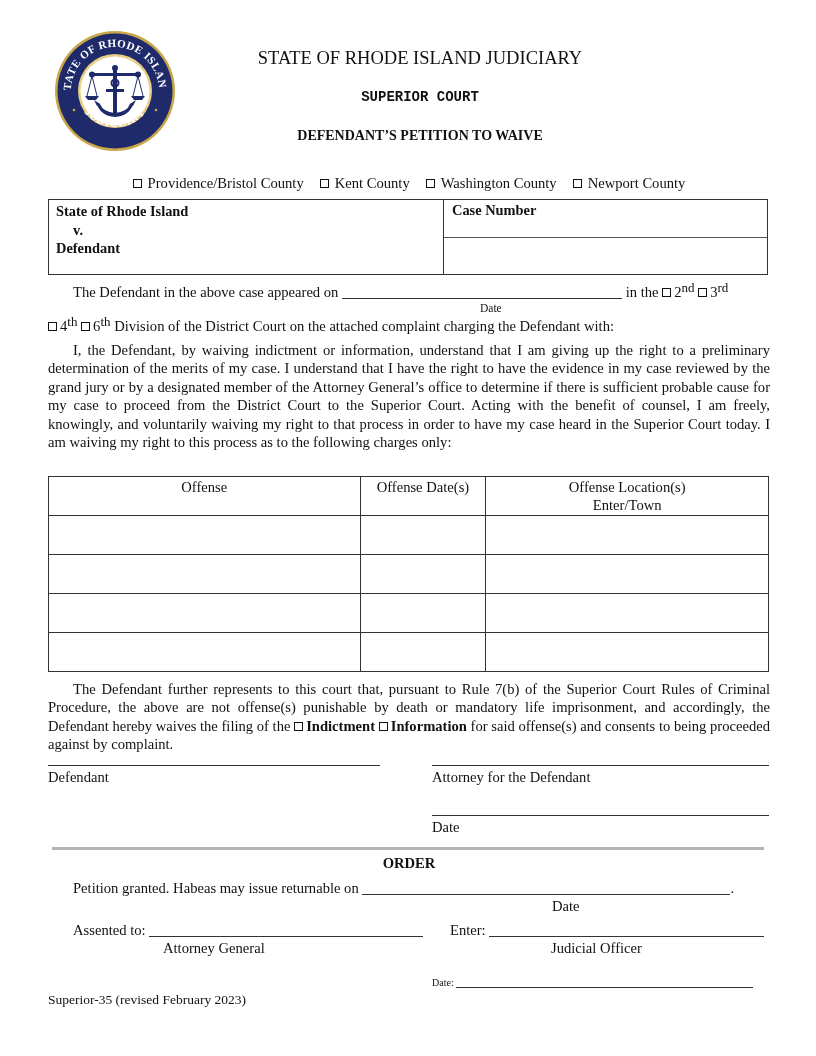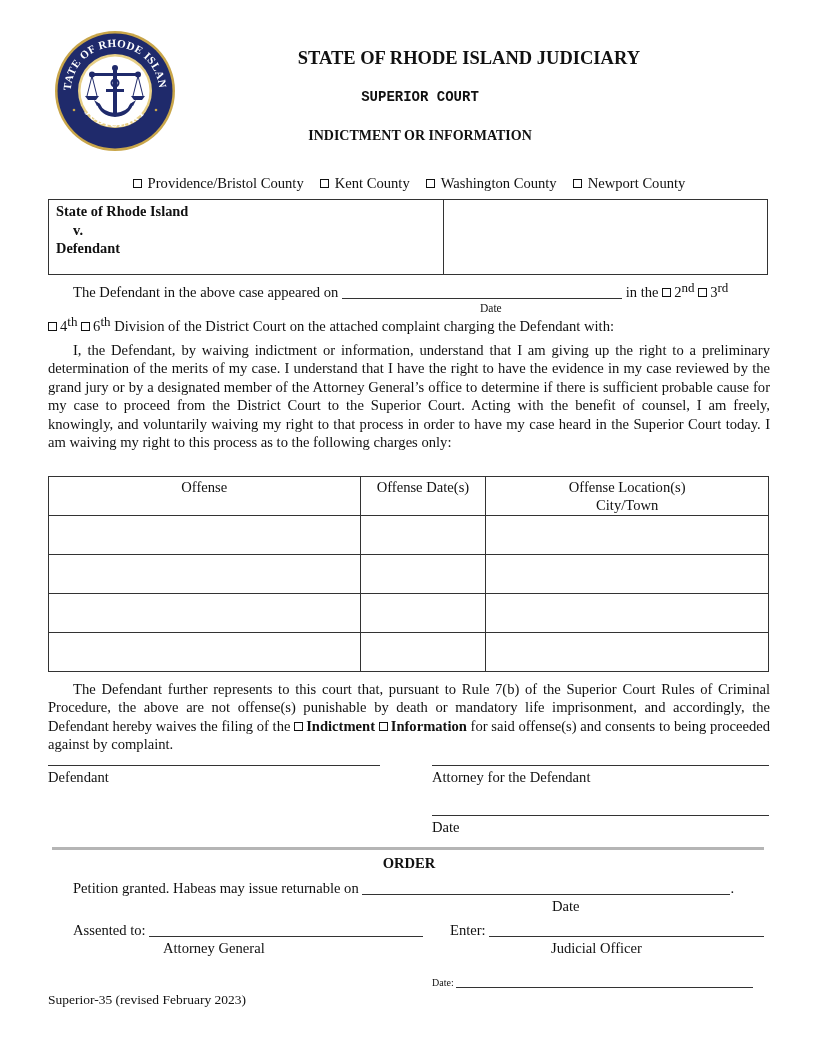--- a/index.html
+++ b/index.html
@@ -2,21 +2,21 @@
 <html><head>
 <meta charset="utf-8">
 <style>
   html, body { margin: 0; padding: 0; background: #ffffff; }
   body { width: 816px; height: 1056px; position: relative; overflow: hidden;
          font-family: "Liberation Serif", "DejaVu Serif", serif; color: #111; font-size: 14.6px; }
   .abs { position: absolute; }
 
   
   .seal { left: 54px; top: 30px; width: 122px; height: 122px; }
-  .title1 { left: 200px; width: 440px; top: 48px; font-size: 18.5px; font-weight: bold; text-align: right; }
+  .title1 { left: 200px; width: 440px; top: 48px; font-size: 18.5px; font-weight: normal; text-align: center; }
   .title2 { left: 200px; width: 440px; top: 89px; font-size: 14px; font-weight: bold; text-align: center; font-family: Liberation Mono, monospace; }
   .title3 { left: 200px; width: 440px; top: 127px; font-size: 14px; font-weight: bold; text-align: center; line-height: 18px; }
 
   .cb { display: inline-block; width: 9px; height: 9px; border: 1.4px solid #111; vertical-align: 0px; margin-right: 6px; box-sizing: border-box; }
   .cb.inl { margin-right: 3px; margin-left: 0; }
 
   .counties { left: 48px; width: 722px; top: 175px; display: flex; justify-content: center; gap: 16px; font-size: 14.6px; }
   .county { white-space: nowrap; cursor: pointer; }
 
   
@@ -88,21 +88,21 @@
     <rect x="59" y="40" width="4" height="45" fill="#1f2a6b"></rect>
     <path d="M42 72 Q46 86 61 87 Q76 86 80 72 L76 74 Q73 82 61 83 Q49 82 46 74 Z" fill="#1f2a6b"></path>
     <path d="M40 70 L46 74 L43 76 Z" fill="#1f2a6b"></path>
     <path d="M82 70 L76 74 L79 76 Z" fill="#1f2a6b"></path>
   </svg>
 </div>
 
 <div class="abs title1">STATE OF RHODE ISLAND JUDICIARY</div>
 <div class="abs title2">SUPERIOR COURT</div>
 <div class="abs title3">
-  <div>INDICTMENT OR INFORMATION</div>
+  <div>DEFENDANT’S PETITION TO WAIVE</div>
 </div>
 
 <div class="abs counties">
   <label class="county">
     <span class="cb"></span><span>Providence/Bristol County</span>
   </label>
   <label class="county">
     <span class="cb"></span><span>Kent County</span>
   </label>
   <label class="county">
@@ -111,20 +111,23 @@
   <label class="county">
     <span class="cb"></span><span>Newport County</span>
   </label>
 </div>
 
 <div class="abs caption">
   <div class="cap-left">
     <div>State of Rhode Island</div>
     <div style="padding-left:17px;">v.</div>
     <div>Defendant</div>
+  </div>
+  <div class="cap-right-top">
+    <span>Case Number</span>
   </div>
 </div>
 
 <div class="abs line1">
   <span style="display:inline-block; width:25px;"></span><span>The Defendant in the above case appeared on</span>
   <span class="uline" style="width:280px;"></span>
   <span>in the</span>
   <span class="cb inl"></span><span>2</span><sup>nd</sup>
   <span class="cb inl"></span><span>3</span><sup>rd</sup>
 </div>
@@ -142,21 +145,21 @@
     <col style="width:312px">
       <col style="width:126px">
       <col style="width:283px">
   </colgroup>
   <thead>
     <tr>
       <th>Offense</th>
       <th>Offense Date(s)</th>
       <th>
         <div>Offense Location(s)</div>
-        <div>City/Town</div>
+        <div>Enter/Town</div>
       </th>
     </tr>
   </thead>
   <tbody>
     <tr>
       <td></td>
       <td></td>
       <td></td>
     </tr>
     <tr>

